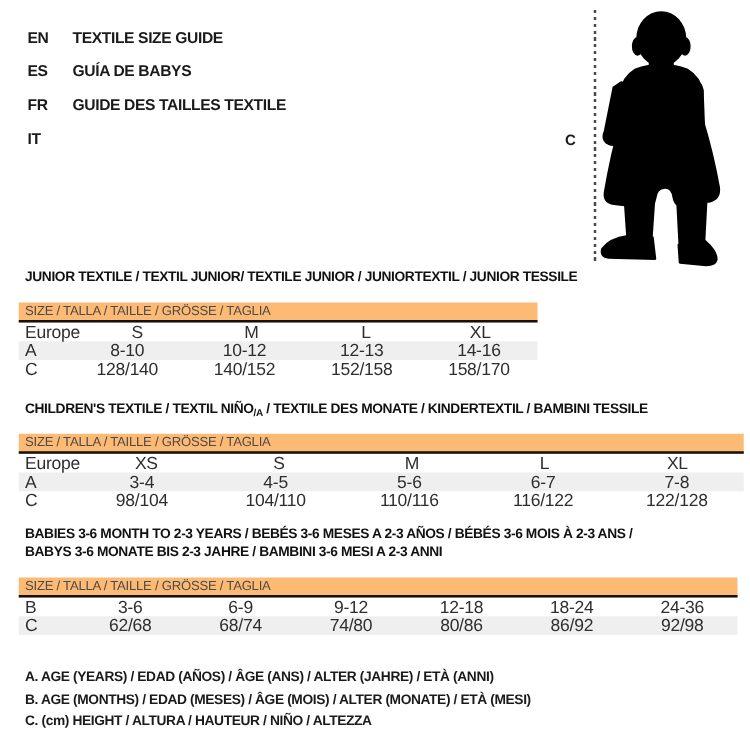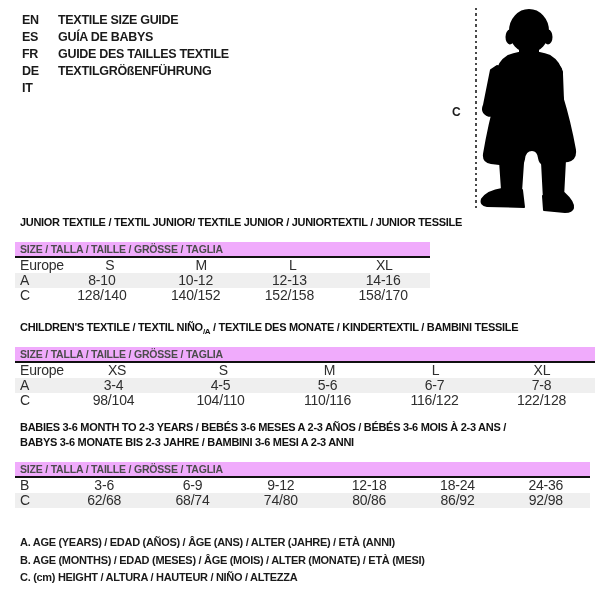--- a/index.html
+++ b/index.html
@@ -3,43 +3,43 @@
 <meta charset="utf-8">
 <style>
   html,body{margin:0;padding:0;}
   body{
     width:600px;height:600px;background:#ffffff;position:relative;overflow:hidden;
     font-family:"Liberation Sans", sans-serif;color:#1a1a1a;
     -webkit-font-smoothing:antialiased;
   }
   
   .langs{position:absolute;left:22px;top:12px;}
-  .lang-row{display:flex;height:17px;line-height:17px;font-size:12.5px;font-weight:700;letter-spacing:-0.3px;}
+  .lang-row{display:flex;height:17px;line-height:17px;font-size:12.5px;font-weight:700;letter-spacing:-0.3px;margin-top:10px;}
   .lang-code{width:36px;flex:0 0 36px;}
   
   .height-line{
     position:absolute;left:475px;top:8px;width:2px;height:202px;
     background:repeating-linear-gradient(180deg,#4a4a4a 0 2.5px,transparent 2.5px 5.5px);
   }
   .height-label{position:absolute;left:452px;top:105px;font-size:12px;font-weight:700;}
   .baby-svg{position:absolute;left:480px;top:6px;width:100px;height:208px;}
   
   .tbl-title{position:absolute;left:20px;font-size:11px;font-weight:700;letter-spacing:-0.3px;color:#111;white-space:nowrap;}
   .t1-title{top:216px;}
   .t2-title{top:321px;}
   .t3-title{top:420px;line-height:15px;}
   .sub{font-size:8px;vertical-align:sub;}
   .tbl{position:absolute;}
   .t1{left:15px;top:242px;width:415px;}
   .t2{left:15px;top:347px;width:580px;}
   .t3{left:15px;top:462px;width:575px;}
   .band{
-    height:14px;line-height:14px;background:#f0abfc;color:#4b4b4b;
+    height:14px;line-height:14px;background:#fdba74;color:#4b4b4b;
     font-size:10.5px;padding-left:5px;letter-spacing:-0.2px;
-    border-bottom:2px solid #111;box-sizing:border-box;height:16px;font-weight:bold;
+    border-bottom:2px solid #111;box-sizing:border-box;height:16px;
   }
   .row{display:flex;height:15px;line-height:15px;font-size:14px;color:#2e2e2e;letter-spacing:-0.2px;}
   .row.alt{background:#efefef;}
   .lab{flex:0 0 40px;padding-left:5px;box-sizing:border-box;}
   .t2 .lab,.t3 .lab{flex:0 0 45px;}
   .cell{flex:1;text-align:center;}
   
   .notes{position:absolute;left:20px;top:534px;}
   .note{height:17.5px;line-height:17.5px;font-size:11px;font-weight:700;letter-spacing:-0.3px;white-space:nowrap;}
 </style>
@@ -51,24 +51,20 @@
     <span class="lang-code">EN</span>
     <span class="lang-title">TEXTILE SIZE GUIDE</span>
   </div>
   <div class="lang-row">
     <span class="lang-code">ES</span>
     <span class="lang-title">GUÍA DE BABYS</span>
   </div>
   <div class="lang-row">
     <span class="lang-code">FR</span>
     <span class="lang-title">GUIDE DES TAILLES TEXTILE</span>
-  </div>
-  <div class="lang-row">
-    <span class="lang-code">DE</span>
-    <span class="lang-title">TEXTILGRÖßENFÜHRUNG</span>
   </div>
   <div class="lang-row">
     <span class="lang-code">IT</span>
   </div>
 </div>
 
 <div class="height-line"></div>
 <div class="height-label">C</div>
 <svg class="baby-svg" viewBox="0 0 100 208" xmlns="http://www.w3.org/2000/svg">
   <g fill="#000" stroke="#000" stroke-width="2" stroke-linejoin="round">

